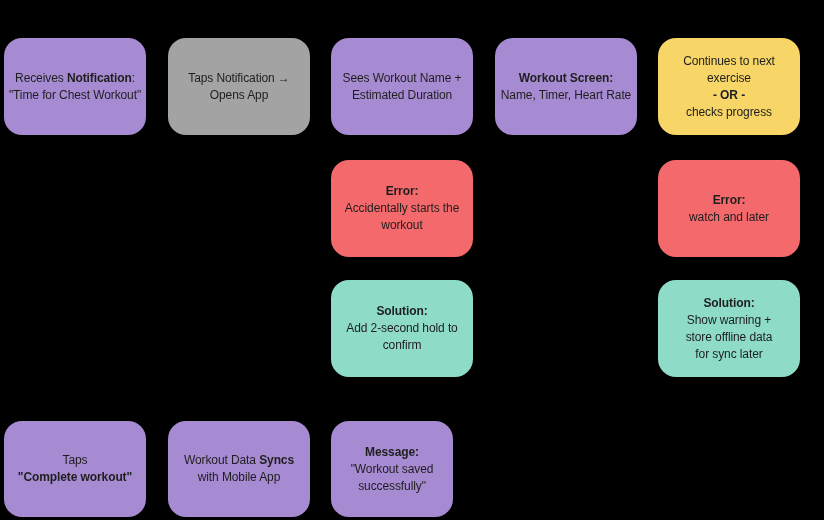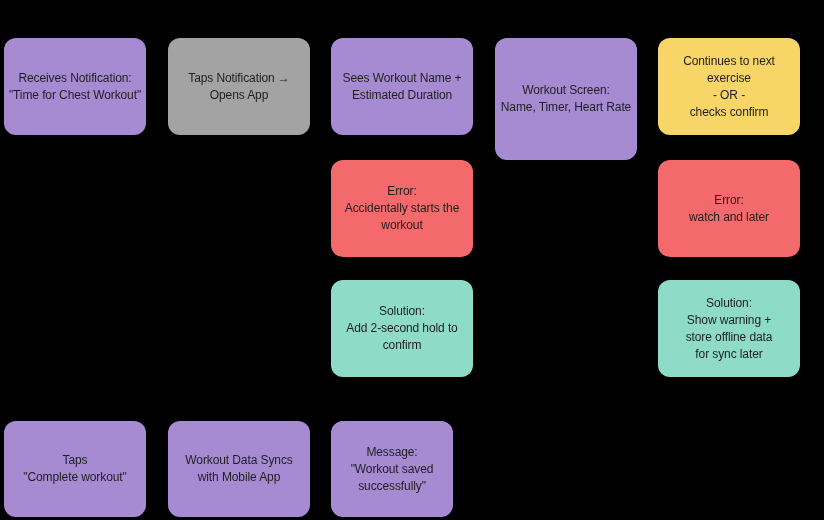--- a/index.html
+++ b/index.html
@@ -5,31 +5,31 @@
   * { margin: 0; padding: 0; box-sizing: border-box; }
   html, body { width: 824px; height: 520px; }
   body { background: #000; overflow: hidden; }
   .canvas {
     position: relative; width: 824px; height: 520px;
     background: #000;
     font-family: "Liberation Sans", sans-serif;
   }
   .box {
     position: absolute;
-    border-radius: 12px;
+    border-radius: 18px;
     display: flex; flex-direction: column;
     justify-content: center; align-items: center;
     text-align: center;
     font-size: 12px; line-height: 17px;
     letter-spacing: -0.1px;
     color: #1E1E1E;
     padding: 6px 2px;
   }
   .line { white-space: nowrap; }
-  .b { font-weight: 400; }
+  .b { font-weight: 700; }
 </style>
 </head>
 <body>
 
 <div class="canvas" style="background: rgb(0, 0, 0); color: rgb(30, 30, 30);">
 
   <div class="box" style="left: 4px; top: 38px; width: 142px; height: 97px; background: rgb(167, 139, 210);">
     <div class="line"><span>Receives </span><span class="b">Notification</span><span>:</span></div>
     <div class="line"><span>"Time for Chest Workout"</span></div>
   </div>
@@ -37,30 +37,30 @@
   <div class="box" style="left: 168px; top: 38px; width: 142px; height: 97px; background: #a3a3a3;">
     <div class="line"><span>Taps Notification →</span></div>
     <div class="line"><span>Opens App</span></div>
   </div>
 
   <div class="box" style="left: 331px; top: 38px; width: 142px; height: 97px; background: rgb(167, 139, 210);">
     <div class="line"><span>Sees Workout Name +</span></div>
     <div class="line"><span>Estimated Duration</span></div>
   </div>
 
-  <div class="box" style="left: 495px; top: 38px; width: 142px; height: 122px; background: rgb(167, 139, 210);">
+  <div class="box" style="left: 495px; top: 38px; width: 142px; height: 97px; background: rgb(167, 139, 210);">
     <div class="line"><span class="b">Workout Screen:</span></div>
     <div class="line"><span>Name, Timer, Heart Rate</span></div>
   </div>
 
   <div class="box" style="left: 658px; top: 38px; width: 142px; height: 97px; background: rgb(247, 213, 102);">
     <div class="line"><span>Continues to next</span></div>
     <div class="line"><span>exercise</span></div>
     <div class="line"><span class="b">- OR -</span></div>
-    <div class="line"><span>checks confirm</span></div>
+    <div class="line"><span>checks progress</span></div>
   </div>
 
   <div class="box" style="left: 331px; top: 160px; width: 142px; height: 97px; background: rgb(244, 105, 107);">
     <div class="line"><span class="b">Error:</span></div>
     <div class="line"><span>Accidentally starts the</span></div>
     <div class="line"><span>workout</span></div>
   </div>
 
   <div class="box" style="left: 658px; top: 160px; width: 142px; height: 97px; background: rgb(244, 105, 107);">
     <div class="line"><span class="b">Error:</span></div>

